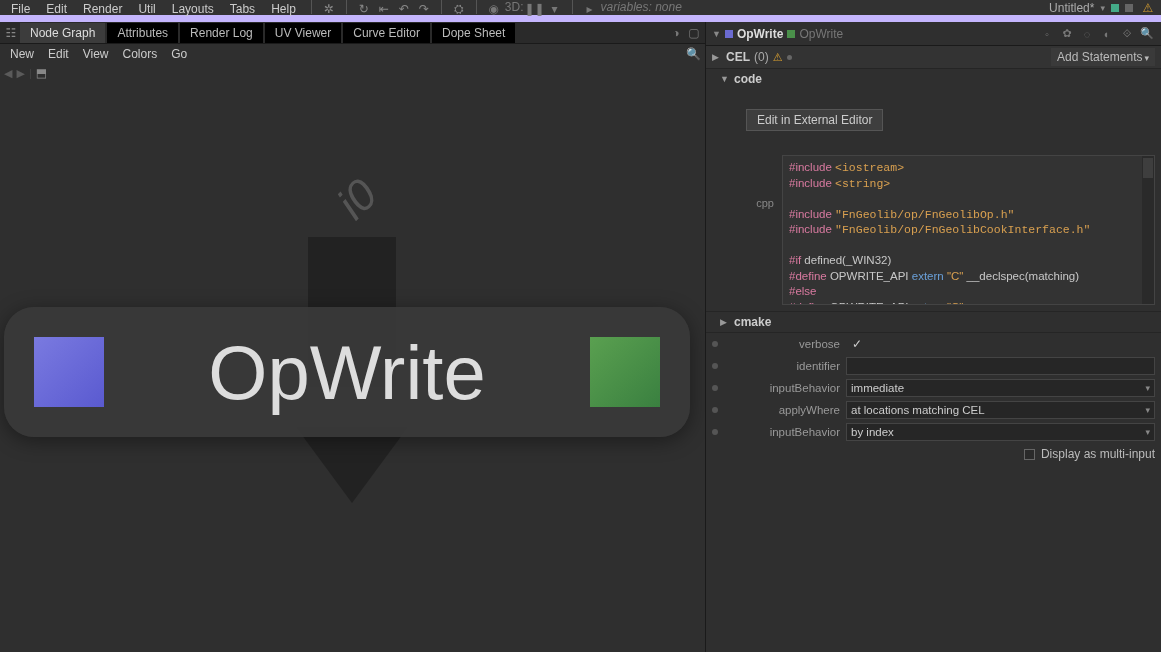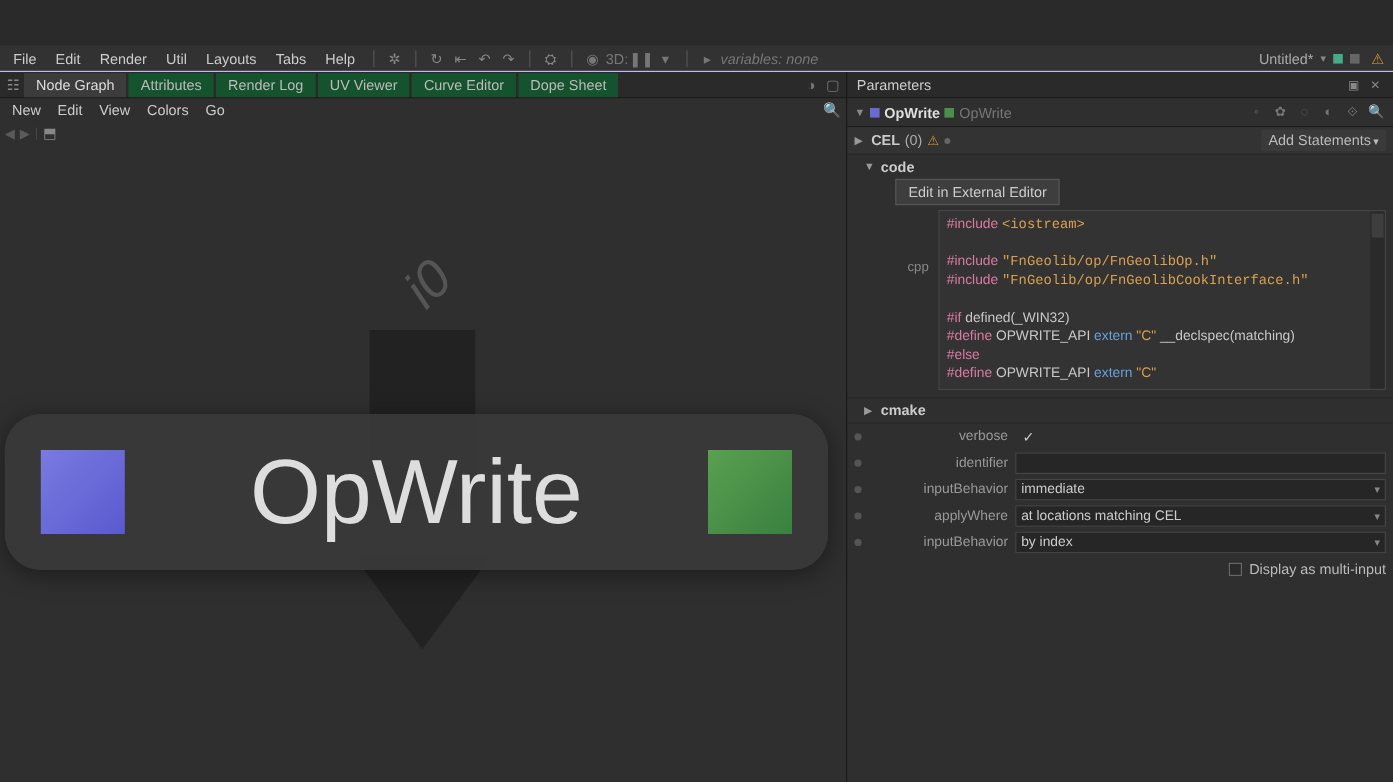--- a/index.html
+++ b/index.html
@@ -1,40 +1,40 @@
 <!DOCTYPE html>
 <html><head>
 <meta charset="utf-8">
 <style>
 * { margin: 0; padding: 0; box-sizing: border-box; font-family: sans-serif; }
 body { background: #2a2a2a; color: #b8b8b8; font-size: 12px; width: 1161px; height: 652px; overflow: hidden; display: flex; flex-direction: column; }
 
 
-.menubar { display: flex; align-items: center; height: 22px; background: #323232; border-bottom: 1px solid #c4b5fd; padding: 0 4px; gap: 2px; margin-top: 38px; }
+.menubar { display: flex; height: 22px; background: #323232; border-bottom: 7px solid #c4b5fd; padding: 0 4px; gap: 2px; }
 .menubar .menu-item { padding: 2px 7px; cursor: pointer; color: #ccc; }
 .menubar .sep { width: 1px; height: 14px; background: #555; margin: 0 6px; }
 .menubar .icon-btn { width: 18px; height: 18px; display: flex; align-items: center; justify-content: center; cursor: pointer; color: #888; }
 .menubar .spacer { flex: 1; }
 .menubar .dim { color: #777; }
 .menubar-right { display: flex; align-items: center; gap: 6px; }
 .menubar-right .title { color: #aaa; }
 .menubar-right .dropdown-icon { color: #888; font-size: 9px; }
 .status-dot { width: 8px; height: 8px; display: inline-block; }
 .status-green { background: #4a8; }
 .status-dark { background: #666; }
 
 
 .main { flex: 1; display: flex; }
 .left-pane { flex: 1; display: flex; flex-direction: column; background: #2f2f2f; border-right: 1px solid #1a1a1a; position: relative; }
 .right-pane { width: 455px; display: flex; flex-direction: column; background: #2f2f2f; }
 
 
 .tabs-row { display: flex; align-items: center; height: 22px; background: #2a2a2a; border-bottom: 1px solid #1a1a1a; padding: 0 2px; }
 .tabs-row .tab-pre { width: 18px; height: 18px; display: flex; align-items: center; justify-content: center; color: #888; cursor: pointer; }
-.tabs-row .tab { padding: 3px 10px; background: #14532d; margin-right: 2px; color: #bbb; cursor: pointer; }
+.tabs-row .tab { padding: 3px 10px; background: #000000; margin-right: 2px; color: #bbb; cursor: pointer; }
 .tabs-row .tab.active { background: #3c3c3c; color: #ddd; }
 .tabs-row .spacer { flex: 1; }
 .tabs-row .tab-icon { width: 18px; height: 18px; display: flex; align-items: center; justify-content: center; color: #777; cursor: pointer; }
 
 
 .submenu { display: flex; align-items: center; height: 20px; background: #2f2f2f; padding: 0 4px; gap: 2px; }
 .submenu .menu-item { padding: 2px 6px; cursor: pointer; color: #ccc; }
 .submenu .spacer { flex: 1; }
 
 
@@ -80,21 +80,21 @@
 .group-header .warn { color: #d9a030; font-size: 11px; }
 .group-header .spacer { flex: 1; }
 .group-header .btn { background: #3a3a3a; padding: 2px 6px; cursor: pointer; color: #bbb; }
 .group-header .btn .caret { font-size: 9px; margin-left: 2px; }
 
 .subgroup-header { display: flex; align-items: center; height: 20px; background: #2f2f2f; padding: 0 6px 0 14px; gap: 4px; cursor: pointer; }
 .subgroup-header .tri { color: #999; font-size: 9px; width: 10px; }
 .subgroup-header .label { color: #ccc; font-weight: bold; }
 
 .code-block { padding: 0 6px 6px 18px; }
-.ext-edit { background: #3e3e3e; border: 1px solid #555; padding: 3px 10px; margin: 0 0; display: inline-block; cursor: pointer; color: #ccc; margin-left: 22px; }
+.ext-edit { background: #3e3e3e; border: 1px solid #555; padding: 3px 10px; margin: 20px 0; display: inline-block; cursor: pointer; color: #ccc; margin-left: 22px; }
 .code-area-wrap { display: flex; gap: 8px; margin-top: 4px; }
 .code-lang { color: #888; font-size: 11px; padding-top: 42px; width: 22px; text-align: right; margin-left: 28px; }
 .code-area { flex: 1; background: #333; border: 1px solid #444; padding: 4px 6px; font-family: monospace; font-size: 11.5px; line-height: 1.35; overflow: auto; height: 150px; position: relative; }
 .code-area .scrollbar-v { position: absolute; right: 0; top: 0; width: 12px; height: 100%; background: #2a2a2a; }
 .code-area .scrollbar-v .thumb { width: 10px; margin: 1px; background: #3e3e3e; height: 20px; }
 .code-area .scrollbar-v .thumb.top { position: absolute; top: 1px; }
 .c-pp { color: #d97aa0; }
 .c-inc { color: #d9a050; font-family: Liberation Mono, monospace; }
 .c-kw { color: #6aa0d9; }
 .c-str { color: #d9a050; }
@@ -189,26 +189,20 @@
       <div class="arrow-head"></div>
       <div class="opwrite-banner">
         <div class="square-blue"></div>
         <div class="label">OpWrite</div>
         <div class="square-green"></div>
       </div>
     </div>
   </div>
 
   <div class="right-pane">
-    <div class="panel-header">
-      <span>Parameters</span>
-      <div class="spacer"></div>
-      <span class="icon-btn">▣</span>
-      <span class="icon-btn">✕</span>
-    </div>
 
     <div class="node-header">
       <span class="tri">▼</span>
       <span class="sq"></span>
       <span class="name">OpWrite</span>
       <span class="sq-g"></span>
       <span class="type">OpWrite</span>
       <div class="spacer"></div>
       <span class="icon-btn">◦</span>
       <span class="icon-btn">✿</span>
@@ -236,20 +230,21 @@
       <div class="subgroup-header">
         <span class="tri">▼</span>
         <span class="label">code</span>
       </div>
       <div class="code-block">
         <div class="ext-edit">Edit in External Editor</div>
         <div class="code-area-wrap">
           <div class="code-lang">cpp</div>
           <div class="code-area" id="code-area">
               <div><span class="c-pp">#include</span> <span class="c-inc">&lt;iostream&gt;</span></div>
+              <div><span class="c-pp">#include</span> <span class="c-inc">&lt;string&gt;</span></div>
               <div>&nbsp;</div>
               <div><span class="c-pp">#include</span> <span class="c-inc">"FnGeolib/op/FnGeolibOp.h"</span></div>
               <div><span class="c-pp">#include</span> <span class="c-inc">"FnGeolib/op/FnGeolibCookInterface.h"</span></div>
               <div>&nbsp;</div>
               <div><span class="c-pp">#if</span><span class="c-id"> defined(_WIN32)</span></div>
               <div><span class="c-pp">#define</span><span class="c-id"> OPWRITE_API </span><span class="c-kw">extern</span><span class="c-str"> "C" </span><span class="c-id">__declspec(matching)</span></div>
               <div><span class="c-pp">#else</span></div>
               <div><span class="c-pp">#define</span><span class="c-id"> OPWRITE_API </span><span class="c-kw">extern</span><span class="c-str"> "C"</span></div>
             <div class="scrollbar-v">
                 <div class="thumb top"></div>

